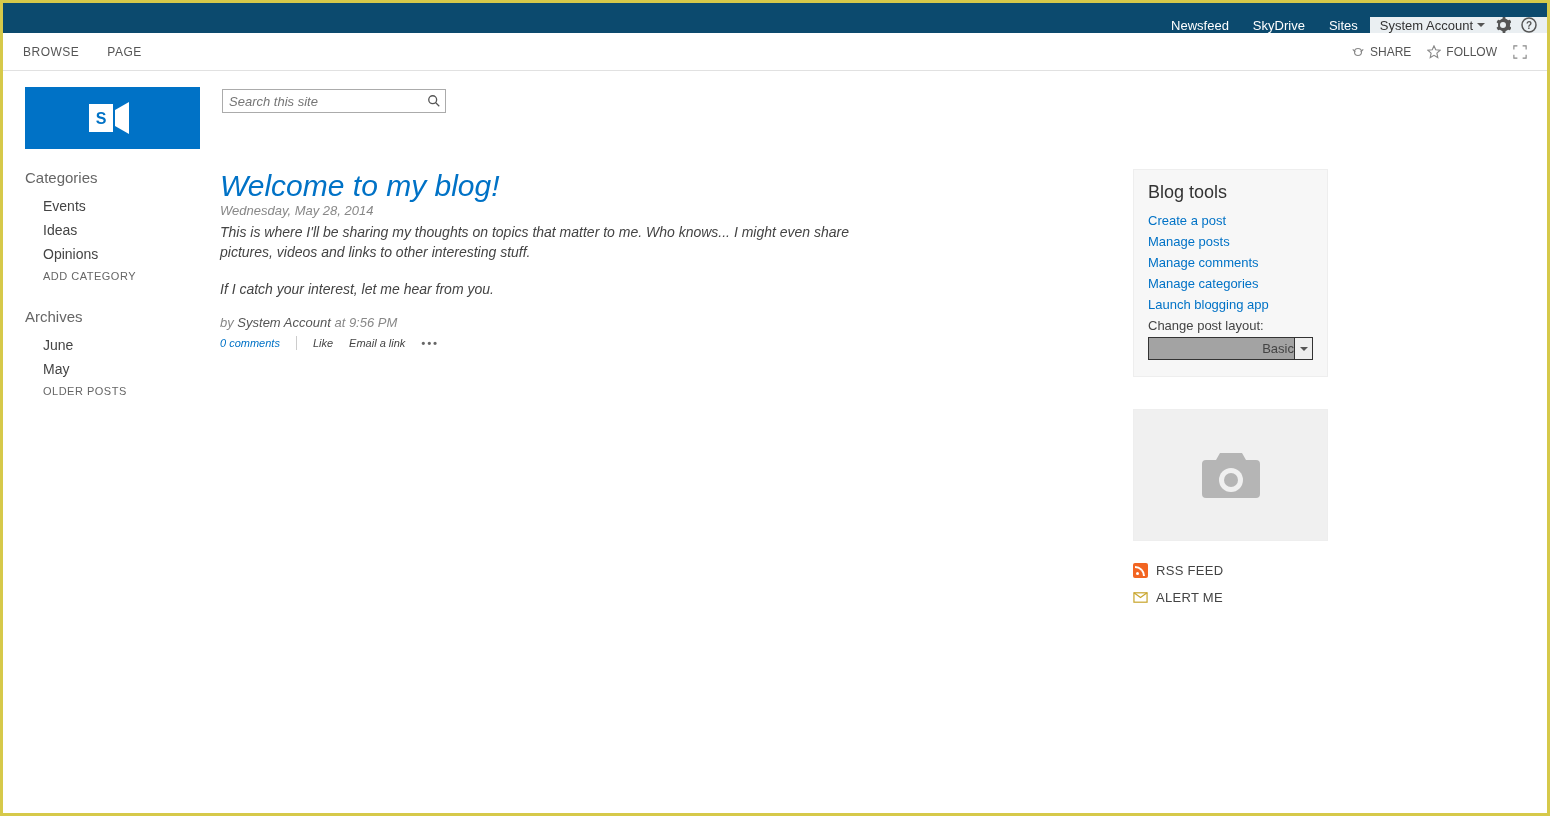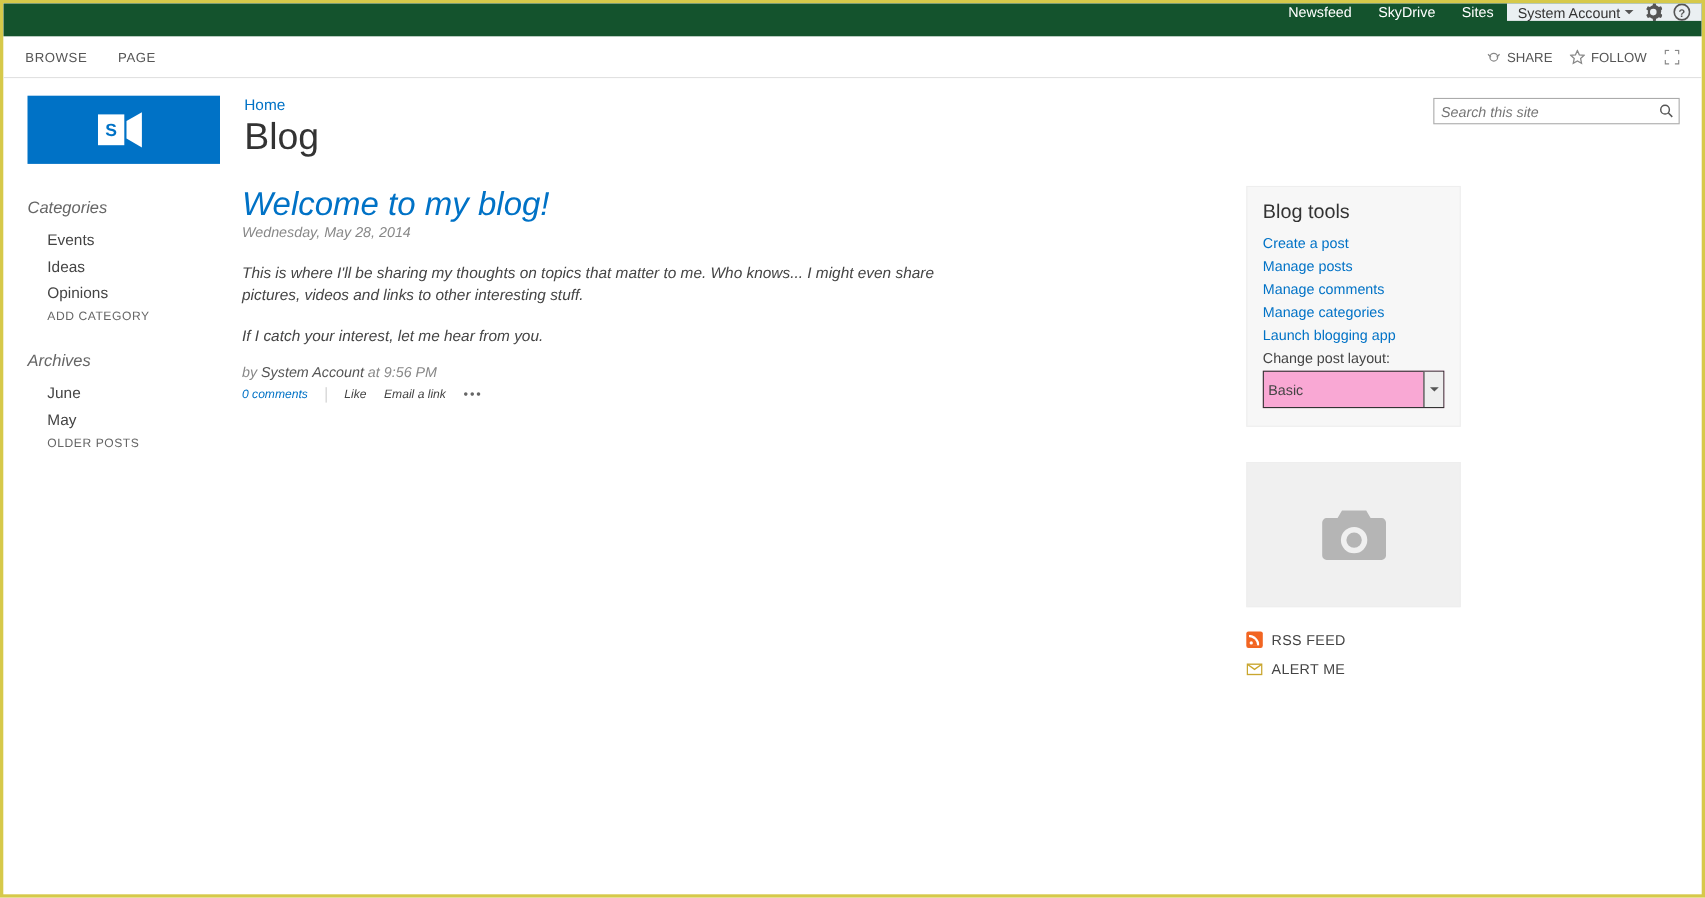--- a/index.html
+++ b/index.html
@@ -1,20 +1,20 @@
 <!DOCTYPE html>
 <html><head>
 <meta charset="utf-8">
 <style>
 * { box-sizing: border-box; margin: 0; padding: 0; }
 body { font-family: "Segoe UI", "Segoe UI Light", Arial, sans-serif; font-size: 13px; color: #444; background: #fff; border: 3px solid #d6c94a; width: 1550px; height: 816px; overflow: hidden; }
 a { text-decoration: none; color: #0072c6; cursor: pointer; }
 
 
-.suitebar { background: #14532d; color: #fff; height: 30px; display: flex; justify-content: flex-end; align-items: flex-start; font-size: 13px; }
+.suitebar { background: #0c4a6e; color: #fff; height: 30px; display: flex; justify-content: flex-end; align-items: flex-end; font-size: 13px; }
 .suitebar .link { color: #fff; padding: 0 12px; display: flex; align-items: center; }
 .suitebar .user-panel { background: #eaeff2; color: #333; display: flex; align-items: center; padding: 0 10px; gap: 10px; }
 .suitebar .user-panel .user { display: flex; align-items: center; gap: 4px; }
 .caret-down { width: 0; height: 0; border-left: 4px solid transparent; border-right: 4px solid transparent; border-top: 4px solid #555; display: inline-block; }
 
 
 .ribbon { height: 38px; border-bottom: 1px solid #e1e1e1; display: flex; align-items: center; justify-content: space-between; padding: 0 20px; font-size: 12px; color: #555; }
 .ribbon-tabs { display: flex; gap: 28px; }
 .ribbon-tabs span { letter-spacing: 0.5px; }
 .ribbon-actions { display: flex; gap: 16px; align-items: center; }
@@ -27,42 +27,42 @@
 .title-block { flex: 1; }
 .breadcrumb { color: #0072c6; font-size: 14px; }
 .page-title { font-size: 34px; font-weight: 200; color: #333; margin-top: 2px; }
 .search-box { width: 224px; height: 24px; border: 1px solid #ababab; display: flex; align-items: center; padding: 0 4px 0 6px; margin-top: 2px; }
 .search-box input { border: none; outline: none; flex: 1; font-size: 13px; font-style: italic; color: #888; background: transparent; }
 .search-box svg { width: 14px; height: 14px; }
 
 
 .content { display: flex; padding: 20px 22px; gap: 20px; }
 .left-nav { width: 175px; flex-shrink: 0; }
-.nav-header { font-size: 15px; color: #666; margin-bottom: 8px; margin-top: 12px; font-weight: 400; font-style: italic; }
+.nav-header { font-size: 15px; color: #666; margin-bottom: 8px; margin-top: 0; font-weight: 400; }
 .nav-list { list-style: none; margin: 0 0 22px 0; }
 .nav-list li { padding: 4px 0 4px 18px; font-size: 14px; color: #444; cursor: pointer; }
 .nav-list li.action { font-size: 11px; letter-spacing: 0.5px; color: #666; }
 
 .main { flex: 1; max-width: 640px; font-style: italic; }
 .post-title { color: #0072c6; font-size: 30px; font-weight: 200; margin-bottom: 2px; }
-.post-date { color: #888; font-size: 13px; margin-bottom: 20px; }
+.post-date { color: #888; font-size: 13px; margin-bottom: 4px; }
 .post-body p { font-size: 14px; color: #444; line-height: 1.45; margin-bottom: 16px; }
 .byline { font-size: 13px; color: #888; margin-top: 14px; }
 .byline .author { color: #555; }
 .post-actions { display: flex; align-items: center; gap: 16px; margin-top: 6px; font-size: 11px; color: #444; }
 .post-actions .sep { width: 1px; height: 14px; background: #ccc; }
 .dots { letter-spacing: 2px; color: #666; font-weight: bold; }
 
 .sidebar { width: 195px; flex-shrink: 0; margin-left: auto; margin-right: 197px;}
 .panel { background: #f7f7f7; padding: 12px 14px 16px; border: 1px solid #eee; }
 .panel h3 { font-size: 18px; font-weight: 400; color: #333; margin-bottom: 10px; }
 .tool-links { list-style: none; }
 .tool-links li { margin-bottom: 6px; font-size: 13px; }
 .layout-label { font-size: 13px; color: #444; margin-top: 4px; margin-bottom: 4px; }
-.layout-select { width: 165px; border: 1px solid #333; height: 34px; display: flex; align-items: center; justify-content: space-between; padding-left: 4px; font-size: 13px; background: #f9a8d4; }
+.layout-select { width: 165px; border: 1px solid #333; height: 23px; display: flex; align-items: center; justify-content: flex-end; padding-left: 4px; font-size: 13px; background: #a3a3a3; }
 .layout-select .dd { width: 18px; height: 100%; border-left: 1px solid #333; display: flex; align-items: center; justify-content: center; background: #eee; }
 
 .about-panel { background: #f0f0f0; margin-top: 32px; border: 1px solid #eee; }
 .about-img { height: 130px; display: flex; align-items: center; justify-content: center; }
 .about-text { font-size: 12.5px; color: #555; padding: 4px 2px 0; line-height: 1.35; }
 
 .feed-links { margin-top: 22px; }
 .feed-links .row { display: flex; align-items: center; gap: 8px; margin-bottom: 12px; font-size: 13px; letter-spacing: 0.3px; }
 .rss-icon { width: 15px; height: 15px; background: #f26522; display: inline-block; position: relative; border-radius: 2px; }
 .rss-icon::before { content: ""; position: absolute; left: 3px; bottom: 3px; width: 3px; height: 3px; background: #fff; border-radius: 50%; }
@@ -122,24 +122,20 @@
   </div>
 </div>
 
 <div class="header-row">
   <div class="logo">
     <svg width="48" height="44" viewBox="0 0 48 44">
       <rect x="0" y="8" width="24" height="28" fill="#fff"></rect>
       <text x="12" y="28" text-anchor="middle" font-size="16" font-weight="bold" fill="#0072c6">S</text>
       <path d="M26 14 L40 6 L40 38 L26 30 Z" fill="#fff"></path>
     </svg>
-  </div>
-  <div class="title-block">
-    <a class="breadcrumb">Home</a>
-    <div class="page-title">Blog</div>
   </div>
   <div class="search-box">
     <input type="text" placeholder="Search this site" style="">
     <svg viewBox="0 0 16 16" fill="none" stroke="#555" stroke-width="1.5">
         <circle cx="6.5" cy="6.5" r="4.5"></circle>
         <path d="M10 10l4 4"></path>
       </svg>
   </div>
 </div>
 

